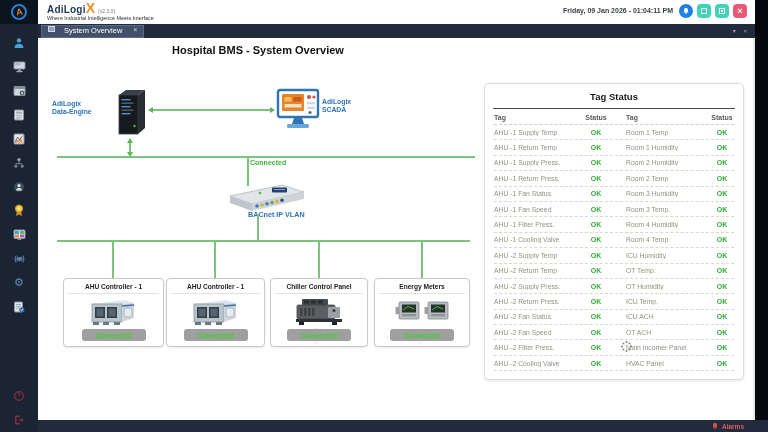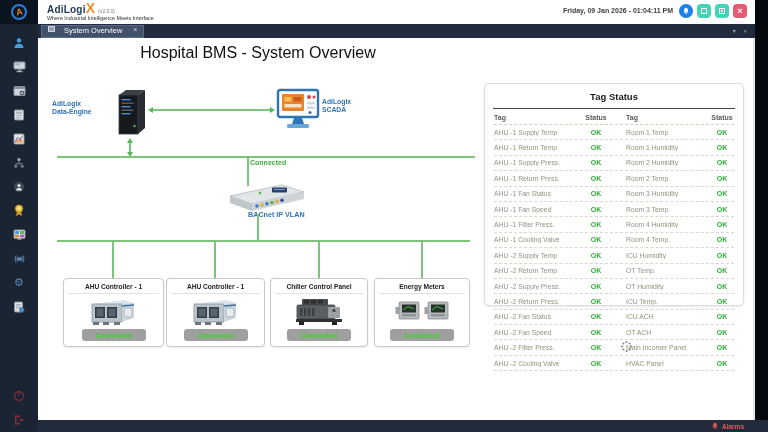--- a/index.html
+++ b/index.html
@@ -52,21 +52,21 @@
   
   .bottombar { position:absolute; left:38px; top:420px; width:730px; height:12px; background:#222b3c; }
   .alarms { position:absolute; right:24px; top:2px; display:flex; align-items:center; gap:3px; }
   .alarms span { color:#e05b5b; font-size:6.5px; font-weight:bold; }
   .rightcol { position:absolute; left:755px; top:0; width:13px; height:420px; background:#05080d; }
 
   
   .content { position:absolute; left:38px; top:38px; width:717px; height:382px; background:#ffffff;
              border-right:2px solid #e8e8e8; }
   .page-title { position:absolute; left:0; top:6px; width:440px; text-align:center;
-                font-size:16px; font-weight:normal; color:#111; }
+                font-size:11px; font-weight:bold; color:#111; }
 
   
   .hline, .vline { position:absolute; background:#7cc47c; }
   .hline { height:2px; } .vline { width:2px; }
   .arr { position:absolute; width:0; height:0; }
   .arr.left  { border-top:3px solid transparent; border-bottom:3px solid transparent; border-right:5px solid #58b558; }
   .arr.right { border-top:3px solid transparent; border-bottom:3px solid transparent; border-left:5px solid #58b558; }
   .arr.up    { border-left:3px solid transparent; border-right:3px solid transparent; border-bottom:5px solid #58b558; }
   .arr.down  { border-left:3px solid transparent; border-right:3px solid transparent; border-top:5px solid #58b558; }
 
@@ -80,21 +80,21 @@
   .dev-box { position:absolute; top:240px; height:69px; background:#fff; border:1px solid #c9c9c9;
              border-radius:4px; box-shadow:0 1px 2px rgba(0,0,0,.08);
              display:flex; flex-direction:column; align-items:center; }
   .dev-title { font-size:6.6px; font-weight:bold; color:#222; margin-top:4px; }
   .dev-sep { width:92%; height:1px; background:#e2e2e2; margin-top:3px; }
   .dev-img { flex:1; display:flex; align-items:center; justify-content:center; }
   .dev-status { width:64px; height:12px; background:#9f9f9f; border-radius:3px; margin-bottom:5px;
                 color:#3bd42a; font-size:7px; font-weight:bold; display:flex; align-items:center; justify-content:center; }
 
   
-  .tag-panel { position:absolute; left:446px; top:45px; width:260px; height:223px; background:#fff;
+  .tag-panel { position:absolute; left:446px; top:45px; width:260px; height:297px; background:#fff;
                border:1px solid #ddd; border-radius:5px; box-shadow:0 1px 3px rgba(0,0,0,.10); }
   .tag-title { text-align:center; font-size:9.5px; font-weight:bold; color:#1a1a1a; margin-top:7px; }
   .tag-title-sep { height:1px; background:#4a4a4a; margin:6px 8px 0 8px; }
   .tag-grid-head, .tag-row { display:grid; grid-template-columns:88px 28px 16px 82px 28px;
                margin:0 9px; align-items:center; }
   .tag-grid-head { height:14px; border-bottom:1px dashed #cfcfc2; margin-top:2px; }
   .tag-grid-head div { font-size:7px; font-weight:bold; color:#5a5a5a; }
   .tag-grid-head .st { text-align:center; }
   .tag-row { height:15.4px; border-bottom:1px dashed #d8d8cc; }
   .c-tagl, .c-tagr { font-size:6.8px; color:#8f957e; white-space:nowrap; overflow:hidden; }

